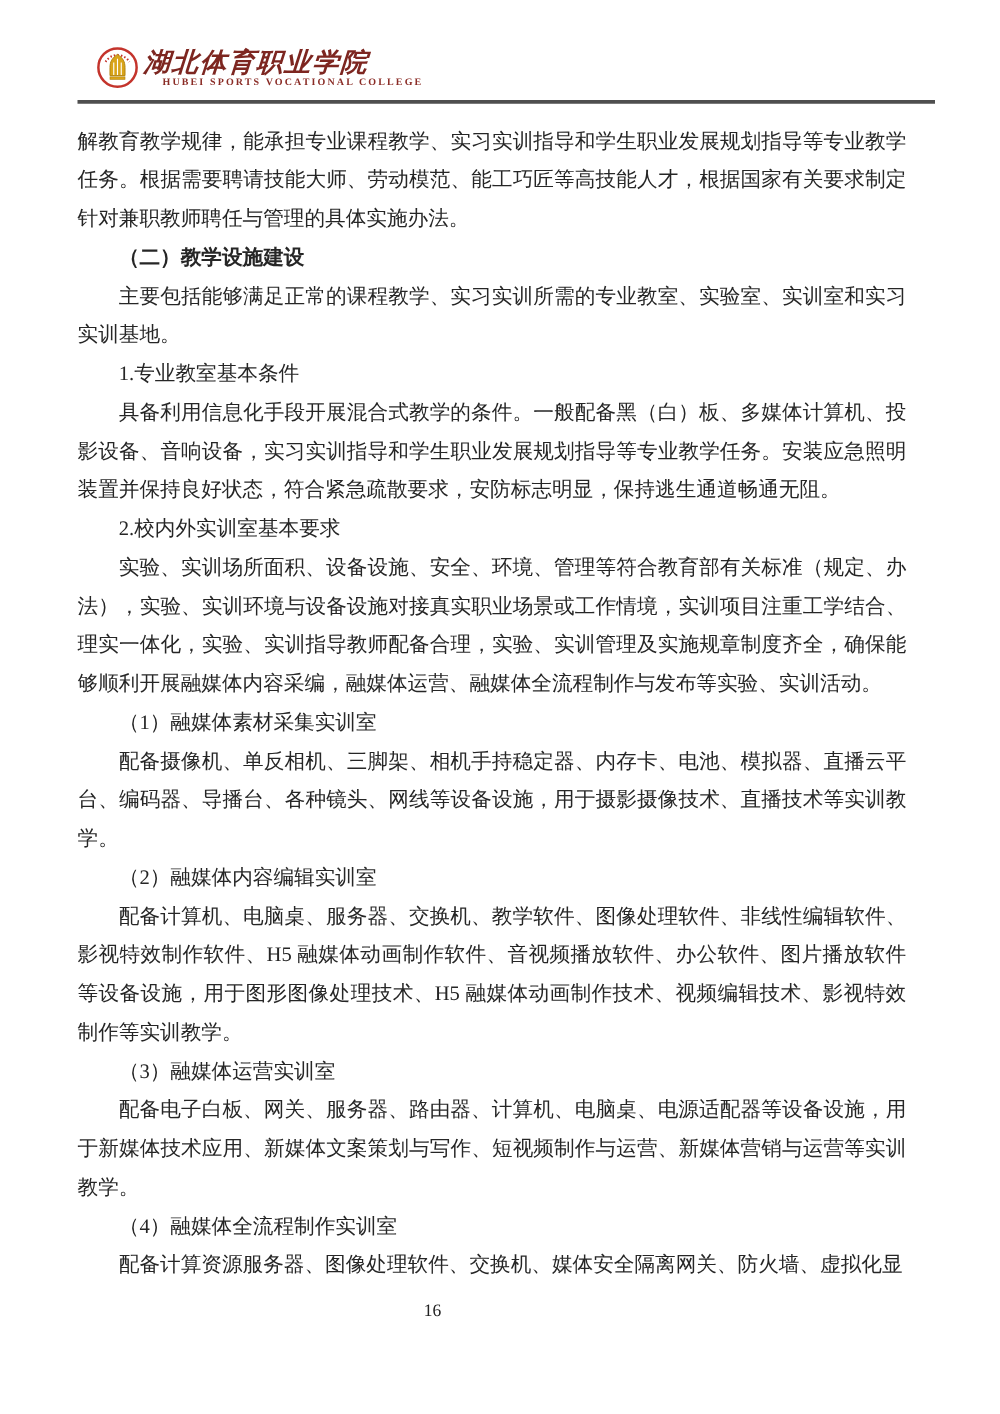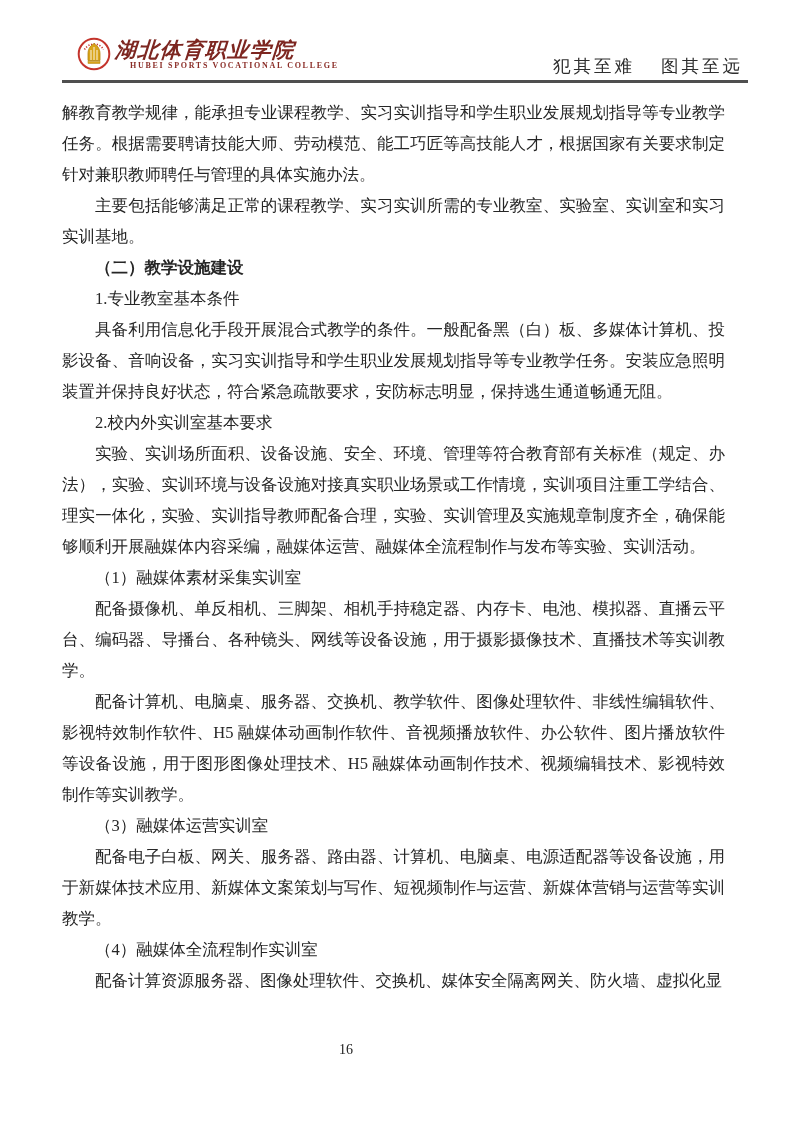--- a/index.html
+++ b/index.html
@@ -93,34 +93,34 @@
   <div class="header">
     <svg class="seal" viewBox="0 0 34 34">
       <circle cx="17" cy="17" r="15.3" fill="#ffffff" stroke="#c4342c" stroke-width="2"></circle>
       <path d="M7.5 12.5 A 11 11 0 0 1 26.5 12.5" fill="none" stroke="#c4342c" stroke-width="1.6" stroke-dasharray="1.2 1.6"></path>
       <path d="M17 6.5 C 12.5 9.5, 11 12.5, 11 17 L11 23.5 L23 23.5 L23 17 C23 12.5, 21.5 9.5, 17 6.5 Z" fill="#d9a419" stroke="#b2830f" stroke-width="0.8"></path>
       <path d="M14 23 L14 13 M17 23 L17 10 M20 23 L20 13" stroke="#ffffff" stroke-width="0.9" fill="none"></path>
       <rect x="11" y="24.5" width="12" height="2" fill="#d9a419" stroke="#b2830f" stroke-width="0.5"></rect>
     </svg>
     <div class="brand-cn">湖北体育职业学院</div>
     <div class="brand-en">HUBEI SPORTS VOCATIONAL COLLEGE</div>
-    <div class="motto"><span>犯其至难</span><span class="gap"></span><span>图其至远</span></div>
     <div class="header-rule"></div>
   </div>
 
   <div class="content">
     <p class="noindent">解教育教学规律，能承担专业课程教学、实习实训指导和学生职业发展规划指导等专业教学任务。根据需要聘请技能大师、劳动模范、能工巧匠等高技能人才，根据国家有关要求制定针对兼职教师聘任与管理的具体实施办法。</p>
+    <p class="indent heading">（二）教学设施建设</p>
     <p class="indent">主要包括能够满足正常的课程教学、实习实训所需的专业教室、实验室、实训室和实习实训基地。</p>
-    <p class="indent heading">（二）教学设施建设</p>
     <p class="indent">1.专业教室基本条件</p>
     <p class="indent">具备利用信息化手段开展混合式教学的条件。一般配备黑（白）板、多媒体计算机、投影设备、音响设备，实习实训指导和学生职业发展规划指导等专业教学任务。安装应急照明装置并保持良好状态，符合紧急疏散要求，安防标志明显，保持逃生通道畅通无阻。</p>
     <p class="indent">2.校内外实训室基本要求</p>
     <p class="indent">实验、实训场所面积、设备设施、安全、环境、管理等符合教育部有关标准（规定、办法），实验、实训环境与设备设施对接真实职业场景或工作情境，实训项目注重工学结合、理实一体化，实验、实训指导教师配备合理，实验、实训管理及实施规章制度齐全，确保能够顺利开展融媒体内容采编，融媒体运营、融媒体全流程制作与发布等实验、实训活动。</p>
     <p class="indent">（1）融媒体素材采集实训室</p>
     <p class="indent">配备摄像机、单反相机、三脚架、相机手持稳定器、内存卡、电池、模拟器、直播云平台、编码器、导播台、各种镜头、网线等设备设施，用于摄影摄像技术、直播技术等实训教学。</p>
+    <p class="indent">（2）融媒体内容编辑实训室</p>
     <p class="indent">配备计算机、电脑桌、服务器、交换机、教学软件、图像处理软件、非线性编辑软件、影视特效制作软件、H5 融媒体动画制作软件、音视频播放软件、办公软件、图片播放软件等设备设施，用于图形图像处理技术、H5 融媒体动画制作技术、视频编辑技术、影视特效制作等实训教学。</p>
     <p class="indent">（3）融媒体运营实训室</p>
     <p class="indent">配备电子白板、网关、服务器、路由器、计算机、电脑桌、电源适配器等设备设施，用于新媒体技术应用、新媒体文案策划与写作、短视频制作与运营、新媒体营销与运营等实训教学。</p>
     <p class="indent">（4）融媒体全流程制作实训室</p>
     <p class="indent">配备计算资源服务器、图像处理软件、交换机、媒体安全隔离网关、防火墙、虚拟化显</p>
   </div>
 
   <div class="footer">16</div>
 
 </div>

